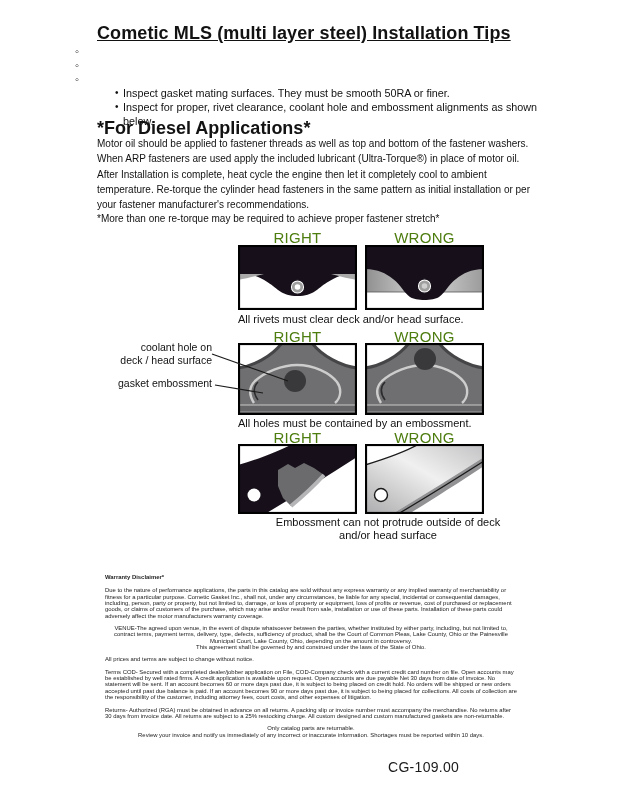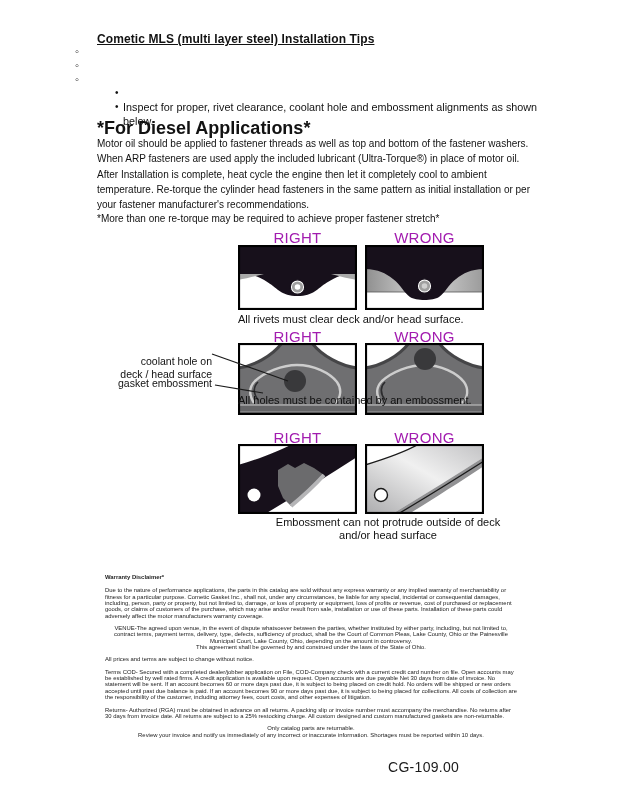--- a/index.html
+++ b/index.html
@@ -1,32 +1,32 @@
 <!DOCTYPE html>
 <html><head>
 <meta charset="utf-8">
 <style>
   html,body{margin:0;padding:0;background:#ffffff;}
   body{width:618px;height:800px;position:relative;font-family:"Liberation Sans",sans-serif;color:#121212;overflow:hidden;}
   .abs{position:absolute;}
   .pre{white-space:pre-line;text-align:center;}
 
-  .doc-title{left:97px;top:32px;font-size:12px;font-weight:bold;text-decoration:underline;letter-spacing:.1px;}
+  .doc-title{left:97px;top:23px;font-size:18px;font-weight:bold;text-decoration:underline;letter-spacing:.1px;}
 
   .bullets{left:75px;top:44px;font-size:10.8px;line-height:14px;width:470px;}
   .b-row{display:flex;}
   .b-row .mk{width:10px;flex:0 0 10px;text-align:left;}
   .b-row.sub{padding-left:40px;}
   .b-row.sub .mk{width:8px;flex:0 0 8px;font-size:10px;}
 
   .diesel-heading{left:97px;top:118px;font-size:18px;font-weight:bold;}
   .para{left:97px;font-size:10px;line-height:15px;width:447px;}
   .p1{top:136px;} .p2{top:167px;} .p3{top:211px;}
 
-  .dg-label{width:119px;text-align:center;font-size:15px;letter-spacing:.3px;color:#a21caf;}
+  .dg-label{width:119px;text-align:center;font-size:15px;letter-spacing:.3px;color:#4d7c0f;}
   .dg-box{width:119px;height:65px;}
   .dg-box svg{display:block;width:100%;height:100%;}
   .caption{left:238px;font-size:11px;line-height:13px;color:#111;width:300px;}
 
   .side-label{width:96px;text-align:right;font-size:10.5px;line-height:12.5px;color:#111;}
 
   .warranty{left:105px;top:574px;width:412px;font-size:5.9px;line-height:6.35px;color:#222;}
   .warranty .w-head{font-weight:bold;margin:0 0 7px 0;}
   .warranty p{margin:0 0 6px 0;}
 
@@ -42,20 +42,21 @@
     <span class="mk">◦</span>
   </div>
   <div class="b-row">
     <span class="mk">◦</span>
   </div>
   <div class="b-row">
     <span class="mk">◦</span>
   </div>
   <div class="b-row sub">
     <span class="mk">•</span>
+    <span>Inspect gasket mating surfaces. They must be smooth 50RA or finer.</span>
   </div>
   <div class="b-row sub">
     <span class="mk">•</span>
     <span>Inspect for proper, rivet clearance, coolant hole and embossment alignments as shown below.</span>
   </div>
 </div>
 
 <div class="abs diesel-heading">*For Diesel Applications*</div>
 <div class="abs para p1">Motor oil should be applied to fastener threads as well as top and bottom of the fastener washers. When ARP fasteners are used apply the included lubricant (Ultra-Torque®) in place of motor oil.</div>
 <div class="abs para p2">After Installation is complete, heat cycle the engine then let it completely cool to ambient temperature. Re-torque the cylinder head fasteners in the same pattern as initial installation or per your fastener manufacturer's recommendations.</div>
@@ -91,21 +92,21 @@
     <circle cx="59.5" cy="41" r="7.2" fill="#ffffff" stroke="#17101b" stroke-width="1.2"></circle>
     <circle cx="59.5" cy="41" r="4.2" fill="#cfcfcf" stroke="#9f9f9f" stroke-width="2.8"></circle>
     <rect x="1" y="1" width="117" height="63" fill="none" stroke="#000000" stroke-width="2.2"></rect>
   </svg>
 </div>
 <div class="abs caption" style="top:313px;">All rivets must clear deck and/or head surface.</div>
 
 <div class="abs dg-label" style="left:238px;top:328px;">RIGHT</div>
 <div class="abs dg-label" style="left:365px;top:328px;">WRONG</div>
 
-<div class="abs side-label pre" style="left:116px;top:341px;margin-top:14px;">coolant hole on
+<div class="abs side-label pre" style="left:116px;top:341px;">coolant hole on
 deck / head surface</div>
 <div class="abs side-label" style="left:116px;top:377px;">gasket embossment</div>
 
 <svg class="abs" style="left:115px;top:338px;width:195px;height:62px;pointer-events:none;z-index:5;" viewBox="0 0 195 62">
   <line x1="97" y1="16" x2="173" y2="43" stroke="#1a1a1a" stroke-width="1.1"></line>
   <line x1="100" y1="47" x2="148" y2="55" stroke="#1a1a1a" stroke-width="1.1"></line>
 </svg>
 
 <div class="abs dg-box" style="left:238px;top:343px;height:72px;">
   <svg viewBox="0 0 119 72">
@@ -132,21 +133,21 @@
     <path d="M74,0 C84,13 103,23 119,25" fill="none" stroke="#454547" stroke-width="3"></path>
     <path d="M16,60 C11,52 11,44 17,38 C27,29 44,22 59,22 C76,22 92,30 99,39 C104,46 103,55 97,60" fill="none" stroke="#cdcdcd" stroke-width="2.4"></path>
     <path d="M20,57 C15,50 15,44 20,39" fill="none" stroke="#2c2c2e" stroke-width="1.6"></path>
     <circle cx="60" cy="16" r="11" fill="#39393b"></circle>
     <rect x="0" y="62" width="119" height="10" fill="#656567"></rect>
     <line x1="0" y1="62" x2="119" y2="62" stroke="#c9c9c9" stroke-width="1.2"></line>
     <line x1="0" y1="68.5" x2="119" y2="68.5" stroke="#8b8b8d" stroke-width="0.8"></line>
     <rect x="1" y="1" width="117" height="70" fill="none" stroke="#000000" stroke-width="2.2"></rect>
   </svg>
 </div>
-<div class="abs caption" style="top:394px;">All holes must be contained by an embossment.</div>
+<div class="abs caption" style="top:417px;">All holes must be contained by an embossment.</div>
 
 <div class="abs dg-label" style="left:238px;top:429px;">RIGHT</div>
 <div class="abs dg-label" style="left:365px;top:429px;">WRONG</div>
 
 <div class="abs dg-box" style="left:238px;top:444px;height:70px;">
   <svg viewBox="0 0 119 70">
     <rect width="119" height="70" fill="#ffffff"></rect>
     <path d="M0,21 C20,15 40,8 54,0 H119 V13 C88,33 57,52 27,70 H0 Z" fill="#17101b"></path>
     <path d="M40,26 L50,20 L57,24 L66,19 L76,24 L86,31 C76,42 64,53 53,62 L45,54 L40,42 Z" fill="#6b6b6d"></path>
     <path d="M86,31 C76,42 64,53 53,62" fill="none" stroke="#b5b5b7" stroke-width="4"></path>

